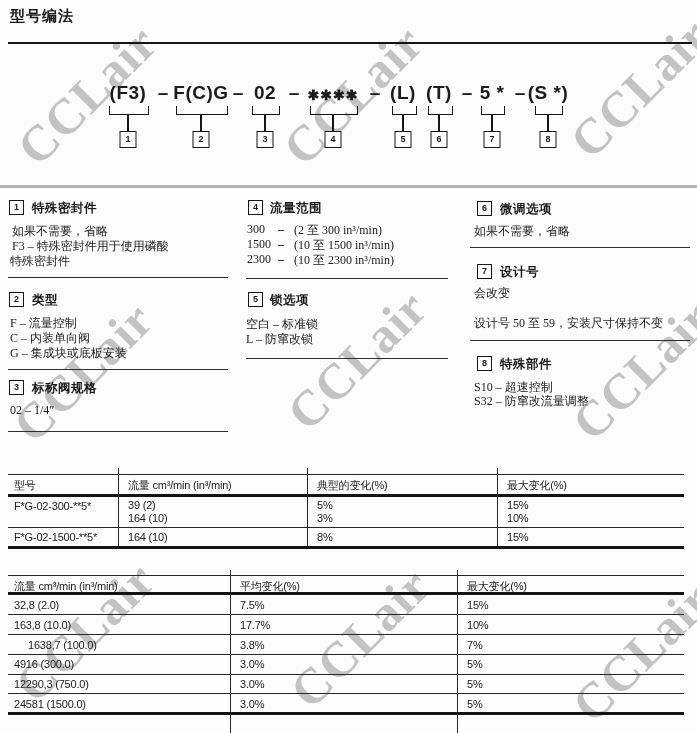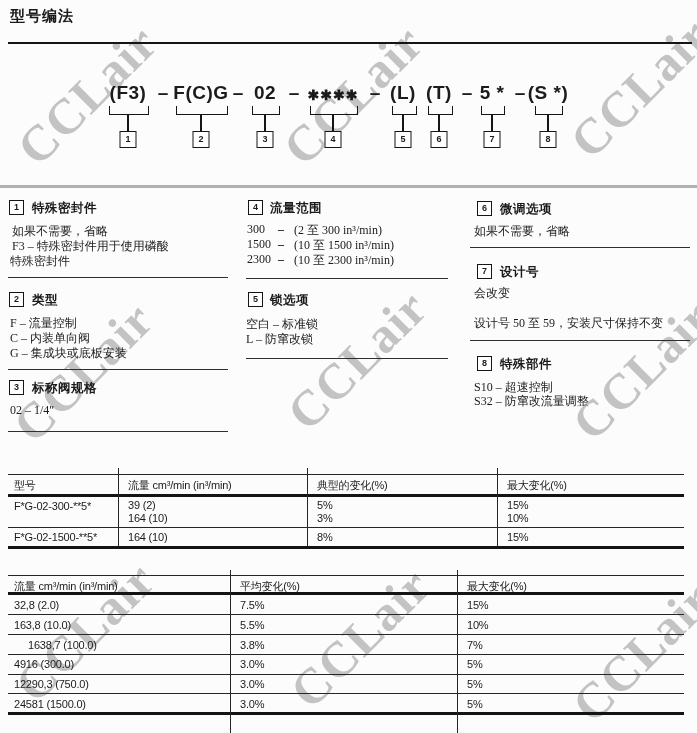--- a/index.html
+++ b/index.html
@@ -188,21 +188,21 @@
   <div class="tcell" style="left:240px;top:579px">平均变化(%)</div>
   <div class="tcell" style="left:467px;top:579px">最大变化(%)</div>
   <div class="thick" style="left:8px;top:592px;width:676px"></div>
 
   <div class="tcell" style="left:14px;top:599px">32,8 (2.0)</div>
   <div class="tcell" style="left:240px;top:599px">7.5%</div>
   <div class="tcell" style="left:467px;top:599px">15%</div>
   <div class="thin" style="left:8px;top:614px;width:676px"></div>
 
   <div class="tcell" style="left:14px;top:619px">163,8 (10.0)</div>
-  <div class="tcell" style="left:240px;top:619px">5.5%</div>
+  <div class="tcell" style="left:240px;top:619px">17.7%</div>
   <div class="tcell" style="left:467px;top:619px">10%</div>
   <div class="thin" style="left:8px;top:634px;width:676px"></div>
 
   <div class="tcell" style="left:28px;top:639px">1638,7 (100.0)</div>
   <div class="tcell" style="left:240px;top:639px">3.8%</div>
   <div class="tcell" style="left:467px;top:639px">7%</div>
   <div class="thin" style="left:8px;top:654px;width:676px"></div>
 
   <div class="tcell" style="left:14px;top:658px">4916 (300.0)</div>
   <div class="tcell" style="left:240px;top:658px">3.0%</div>

